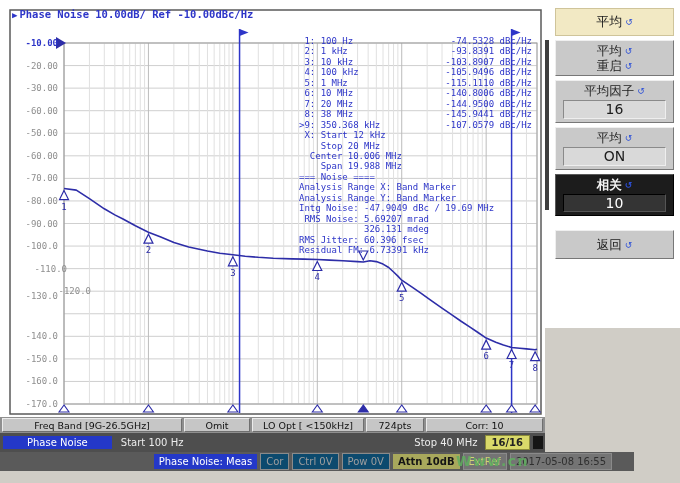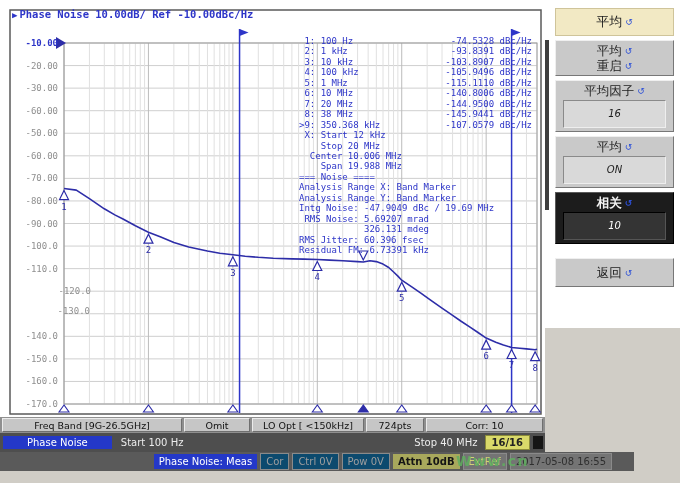--- a/index.html
+++ b/index.html
@@ -44,21 +44,21 @@
   .clock{background:#747474;color:#2f2f2f;border:1px solid #8a8a8a;}
   
   #menu{position:absolute;left:545px;top:0;width:135px;height:328px;background:#ffffff;}
   #menu .shadow{position:absolute;left:0;top:40px;width:4px;height:170px;background:#3f3f3f;}
   .mhead{margin:8px 6px 0 10px;height:26px;background:#f2e9c4;border:1px solid #cfc49a;
       display:flex;align-items:center;justify-content:center;font-size:13px;color:#1c1c1c;}
   .mbtn{margin:4px 6px 0 10px;background:#c9c9c9;border:1px solid;
       border-color:#efefef #777 #777 #efefef;padding:2px 2px;text-align:center;
       font-size:12.5px;color:#1c1c1c;line-height:1.2;}
   .mbtn .val{margin:2px 5px 1px;background:#d9d9d9;border:1px solid;
-      border-color:#8a8a8a #eee #eee #8a8a8a;font-size:10px;padding:7px 0;color:#1c1c1c;font-style:italic;}
+      border-color:#8a8a8a #eee #eee #8a8a8a;font-size:14px;padding:0 0;color:#1c1c1c;}
   .mbtn.sel{background:#1c1c1c;color:#f4f4f4;border-color:#5a5a5a #000 #000 #5a5a5a;font-weight:bold;}
   .mbtn.sel .val{background:#343434;color:#fff;border-color:#000 #555 #555 #000;font-weight:normal;}
   .mbtn.back{margin-top:14px;padding:6px 2px;}
   .skicon{color:#2d50d8;font-size:9px;margin-left:3px;vertical-align:1px;}
   
   #wm{position:absolute;left:456px;top:453px;font-size:14px;font-weight:bold;
       color:rgba(95,175,95,0.85);letter-spacing:1.5px;white-space:nowrap;}
 </style>
 </head>
 <body>
@@ -192,23 +192,23 @@
       <div class="ylab ref" style="top: 38px;">-10.00</div>
       <div class="ylab" style="top: 60.5625px;">-20.00</div>
       <div class="ylab" style="top: 83.125px;">-30.00</div>
       <div class="ylab" style="top: 105.688px;">-60.00</div>
       <div class="ylab" style="top: 128.25px;">-50.00</div>
       <div class="ylab" style="top: 150.812px;">-60.00</div>
       <div class="ylab" style="top: 173.375px;">-70.00</div>
       <div class="ylab" style="top: 195.938px;">-80.00</div>
       <div class="ylab" style="top: 218.5px;">-90.00</div>
       <div class="ylab" style="top: 241.062px;">-100.0</div>
-      <div class="ylab" style="top: 263.625px;">-110.0</div>
+      <div class="ylab" style="top: 263.625px; padding-left: 9px;">-110.0</div>
       <div class="ylab" style="top: 286.188px; padding-left: 33px;">-120.0</div>
-      <div class="ylab" style="top: 306px; padding-left: 32px;">-130.0</div>
+      <div class="ylab" style="top: 291px;">-130.0</div>
       <div class="ylab" style="top: 331.312px;">-140.0</div>
       <div class="ylab" style="top: 353.875px;">-150.0</div>
       <div class="ylab" style="top: 376.438px;">-160.0</div>
       <div class="ylab" style="top: 399px;">-170.0</div>
     </div>
 </div>
 
 <div id="rowA">
   <div class="cellA" style="width:180px">Freq Band [9G-26.5GHz]</div>
   <div class="cellA" style="width:66px">Omit</div>

